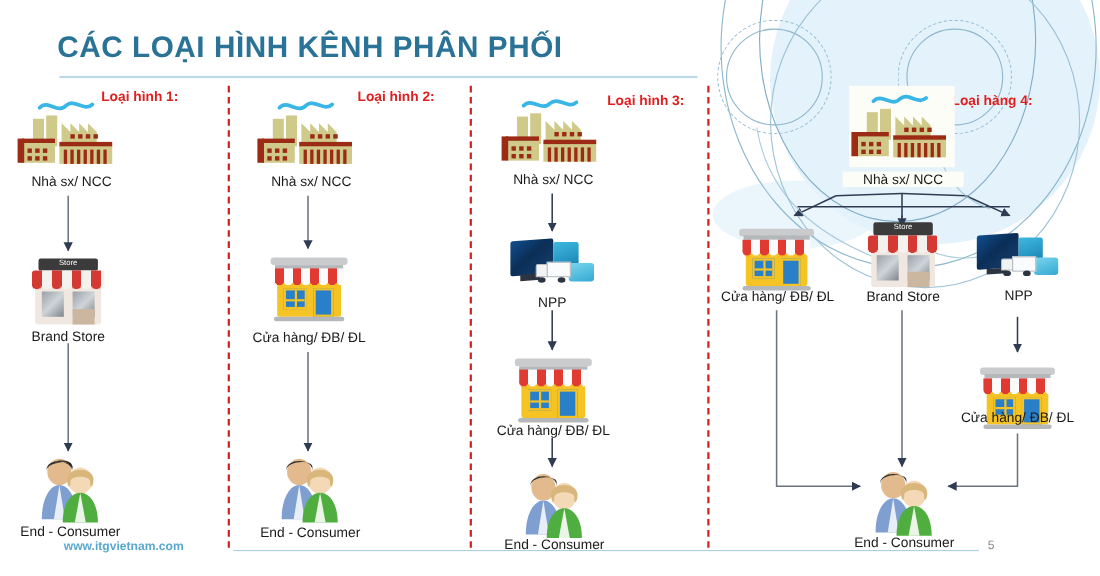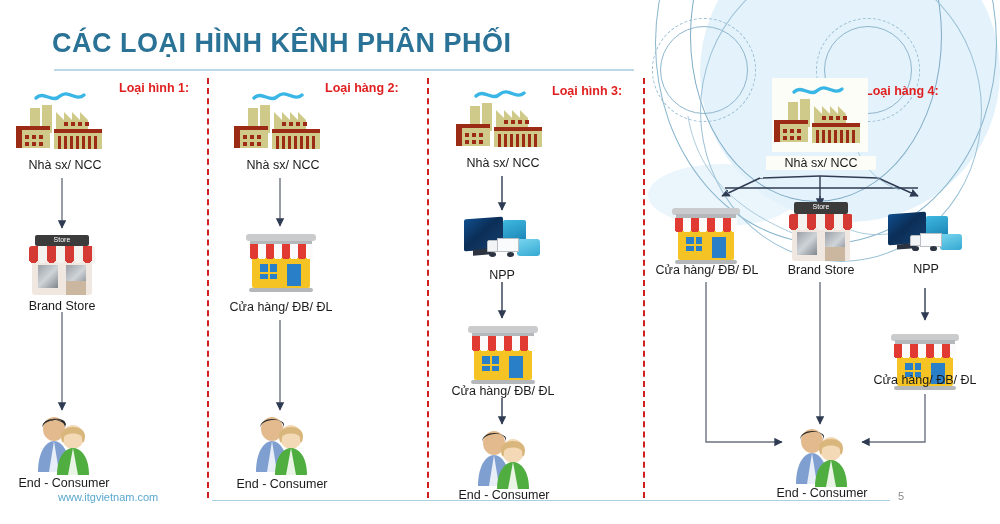--- a/index.html
+++ b/index.html
@@ -44,21 +44,21 @@
   .kind-label{
     position:absolute;font-size:12.5px;font-weight:bold;color:#e02020;
     white-space:nowrap;z-index:6;
   }
   .node-label{
     position:absolute;font-size:12.5px;color:#1a1a1a;
     white-space:nowrap;text-align:center;z-index:6;
   }
   .site{
     position:absolute;left:58px;top:491px;
-    font-size:11px;font-weight:normal;color:#5aa8cf;z-index:6;white-space:nowrap;
+    font-size:11px;font-weight:bold;color:#5aa8cf;z-index:6;white-space:nowrap;
   }
   .pageno{
     position:absolute;left:898px;top:490px;font-size:11px;color:#8a8a8a;z-index:6;
   }
 
   
   .icon{position:absolute;z-index:6;}
 
   
   .fac{position:relative;width:100%;height:100%;}
@@ -214,22 +214,22 @@
   </svg>
 
   <div class="title">CÁC LOẠI HÌNH KÊNH PHÂN PHỐI</div>
   <div class="title-rule"></div>
 
   <div class="vdiv" style="left:207px;"></div>
   <div class="vdiv" style="left:427px;"></div>
   <div class="vdiv" style="left:643px;"></div>
   <div class="bottom-rule"></div>
 
-  <div class="kind-label" style="left:119px;top:81px;">Loại hình 1:</div>
-  <div class="kind-label" style="left:325px;top:81px;">Loại hàng 2:</div>
+  <div class="kind-label" style="left:92px;top:81px;">Loại hình 1:</div>
+  <div class="kind-label" style="left:325px;top:81px;">Loại hình 2:</div>
   <div class="kind-label" style="left:552px;top:84px;">Loại hình 3:</div>
   <div class="kind-label" style="left:865px;top:84px;">Loại hàng 4:</div>
 
   <div class="icon" style="left:14px;top:88px;width:96px;height:66px;">
     <div class="fac">
       <svg viewBox="0 0 96 66" width="96" height="66">
         <path d="M22,10 C30,2 38,16 46,8 C54,1 62,14 70,7" stroke="#39b6e6" stroke-width="3.4" fill="none" stroke-linecap="round"></path>
         <rect x="16" y="20" width="10" height="25" fill="#cfc98a"></rect>
         <rect x="28" y="17" width="10" height="28" fill="#cfc98a"></rect>
         <path d="M42,45 L42,24 L50,32 L50,24 L58,32 L58,24 L66,32 L66,24 L74,32 L74,45 Z" fill="#cfc98a"></path>

